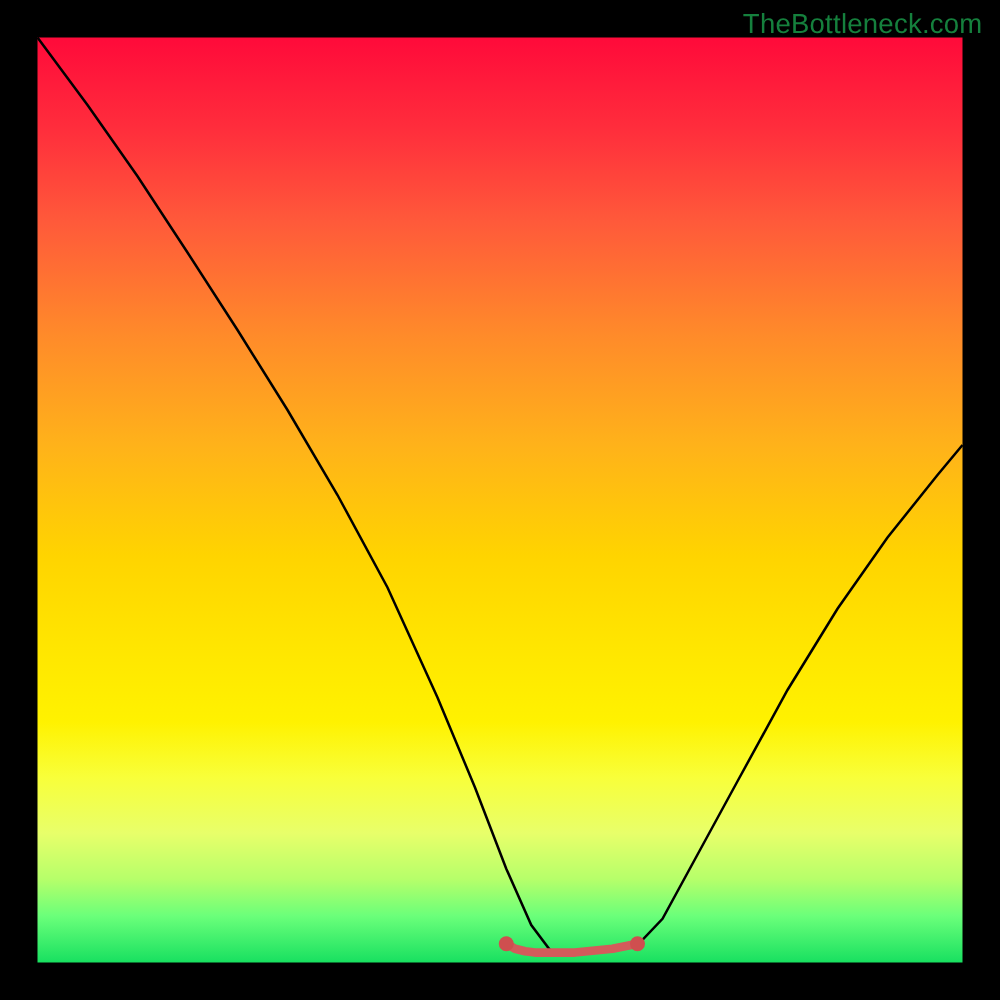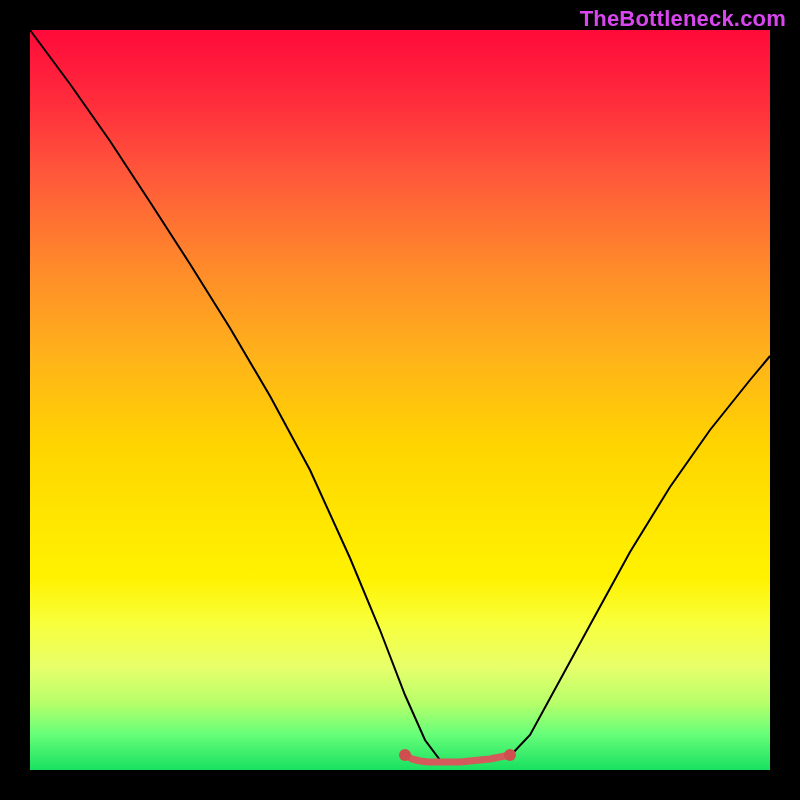--- a/index.html
+++ b/index.html
@@ -45,22 +45,22 @@
     top: 0;
     width: 740px;
     height: 740px;
     overflow: visible;
   }
   .watermark {
     position: absolute;
     top: 6px;
     right: 14px;
     font-size: 22px;
-    color: #d946ef;
-    font-weight: 700;
+    color: #15803d;
+    font-weight: 400;
     letter-spacing: 0.2px;
     user-select: none;
   }
 </style>
 </head>
 <body>
 
 <div class="frame">
 
   <div class="watermark">TheBottleneck.com</div>

